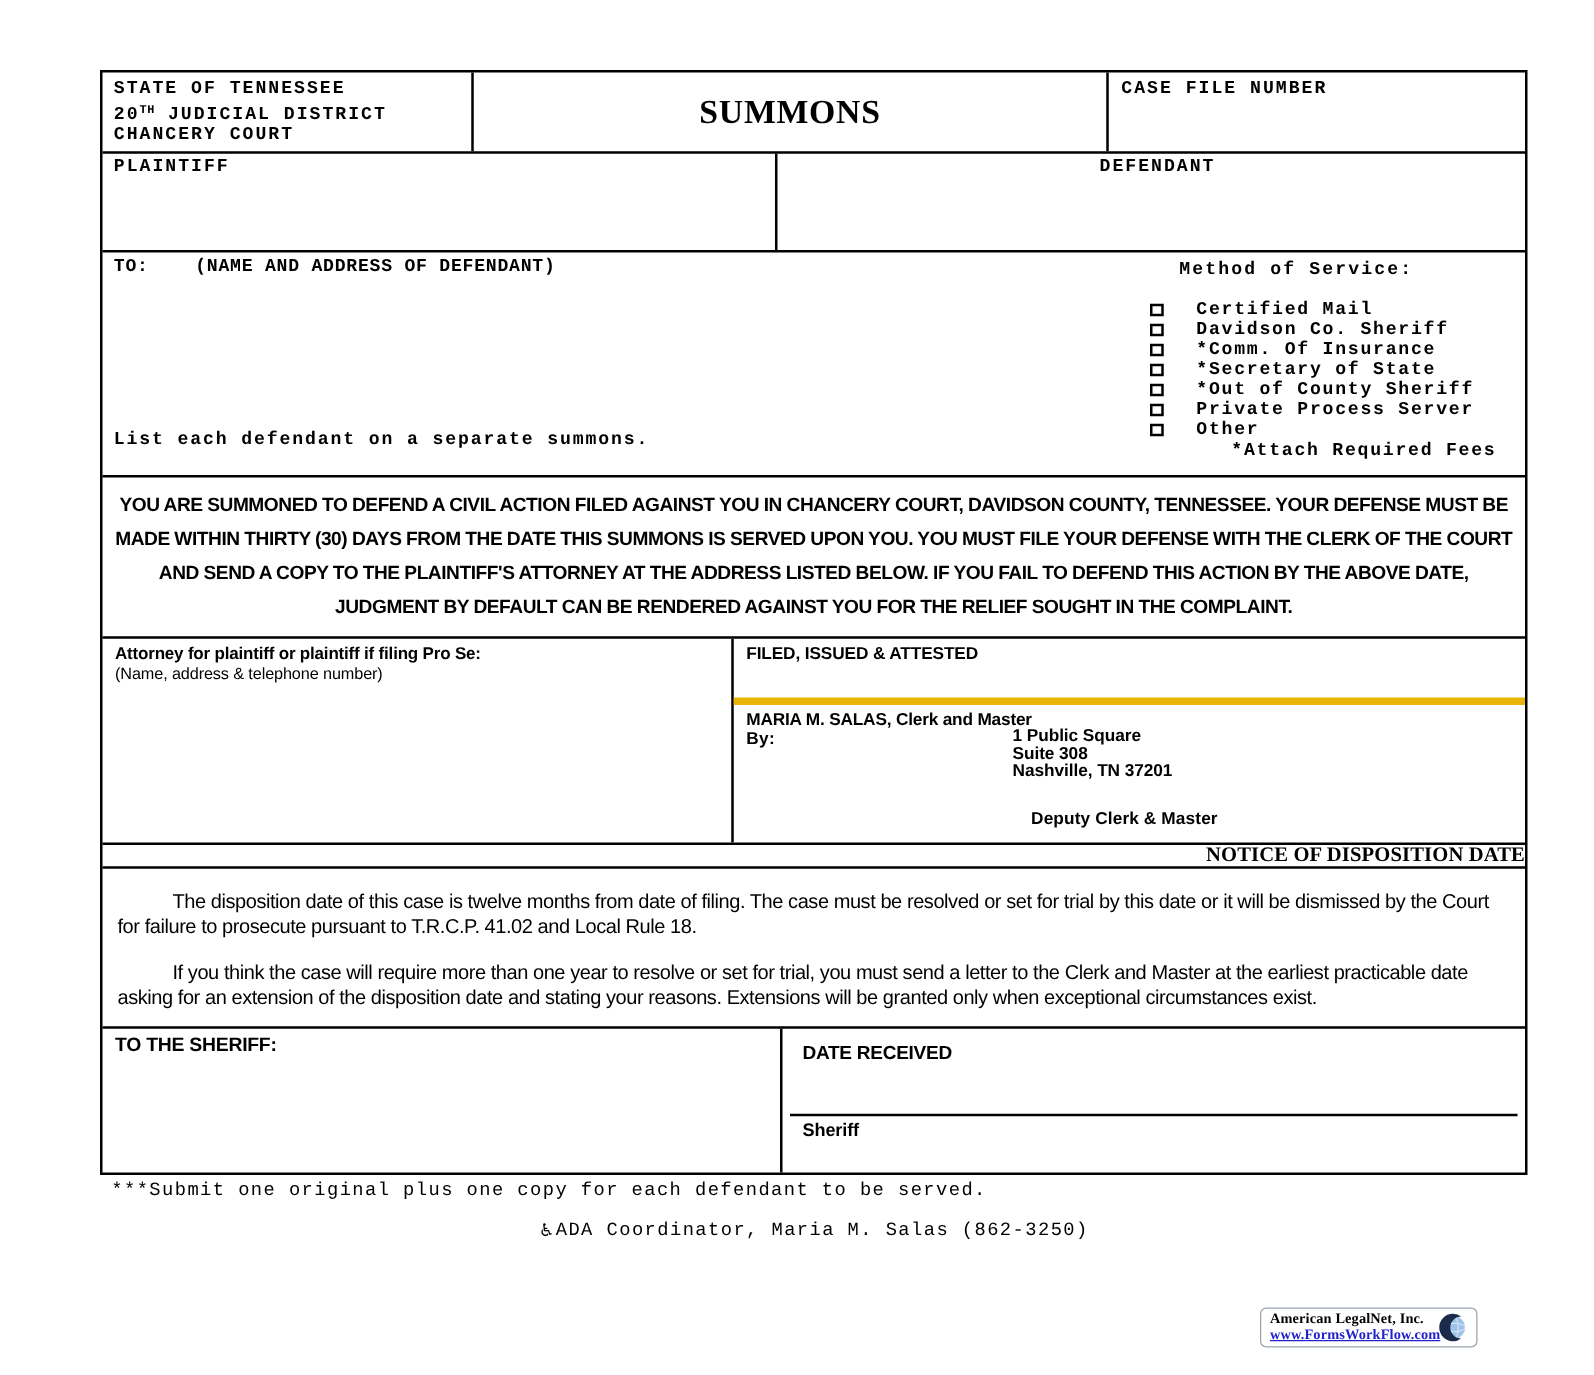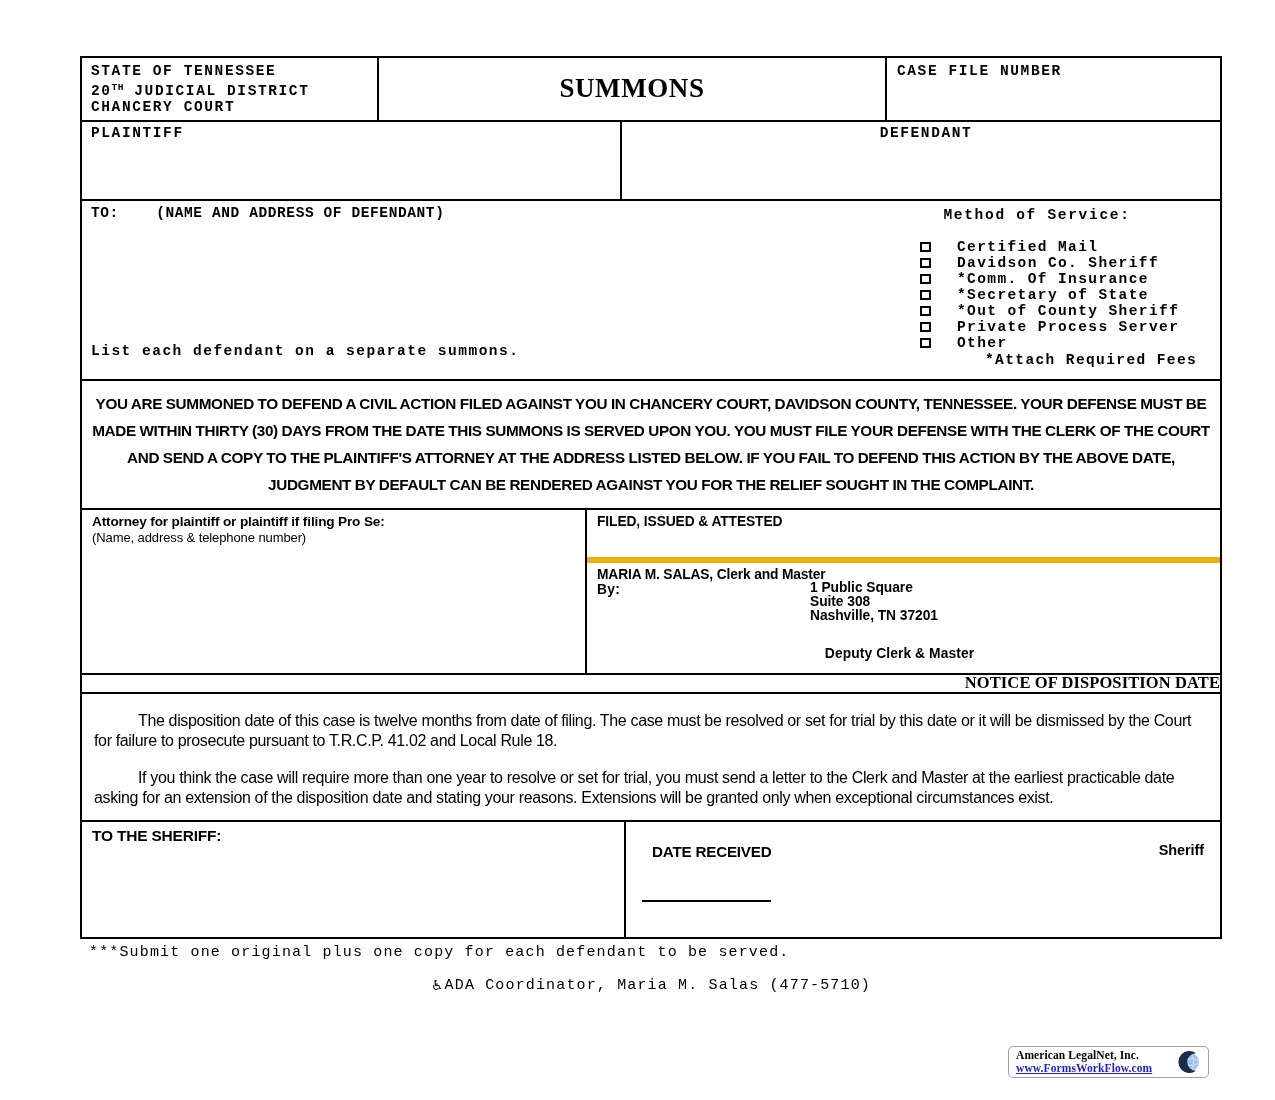--- a/index.html
+++ b/index.html
@@ -278,23 +278,23 @@
   
   .sheriff-row { height: 115px; }
   .sheriff-left { width: 544px; padding: 5px 0 0 10px; }
   #to-sheriff {
     font-weight: bold;
     font-size: 15.5px;
     letter-spacing: -0.2px;
   }
   .sheriff-right {
     flex: 1;
-    padding: 16px;
+    padding: 6px;
     display: flex;
-    text-align: right;
+    flex-direction: column;
   }
   #date-received-cell {
     height: 64px;
     border-bottom: 2px solid #000;
     box-sizing: border-box;
     padding: 5px 0 0 10px;
   }
   #date-received {
     font-weight: bold;
     font-size: 15.2px;
@@ -338,21 +338,21 @@
     margin-right: 1px;
     position: relative;
     top: 1px;
   }
 
   
   #legalnet-logo {
     position: absolute;
     left: 1008px;
     top: 1046px;
-    width: 201px;
+    width: 174px;
     height: 32px;
     border: 1px solid #9aa4b0;
     border-radius: 5px;
     background: #ffffff;
     box-sizing: border-box;
     overflow: hidden;
   }
   #legalnet-text {
     position: absolute;
     left: 7px;
@@ -502,21 +502,21 @@
       </div>
       <div id="sheriff-cell">
         <div id="sheriff-label">Sheriff</div>
       </div>
     </div>
   </div>
 
 </div>
 
 <div id="footer-submit">***Submit one original plus one copy for each defendant to be served.</div>
-<div id="footer-ada"><span id="ada-icon">♿</span><span>ADA Coordinator, Maria M. Salas (477-5710)</span></div>
+<div id="footer-ada"><span id="ada-icon">♿</span><span>ADA Coordinator, Maria M. Salas (862-3250)</span></div>
 
 <div id="legalnet-logo">
   <div id="legalnet-text">
     <div id="legalnet-name">American LegalNet, Inc.</div>
     <div id="legalnet-url">www.FormsWorkFlow.com</div>
   </div>
   <svg id="legalnet-globe" viewBox="0 0 26 25">
     <circle cx="14" cy="12" r="9" fill="#9fc3e8"></circle>
     <ellipse cx="14" cy="12" rx="9" ry="3.4" fill="none" stroke="#dceaf7" stroke-width="0.8"></ellipse>
     <ellipse cx="14" cy="12" rx="3.6" ry="9" fill="none" stroke="#dceaf7" stroke-width="0.8"></ellipse>

